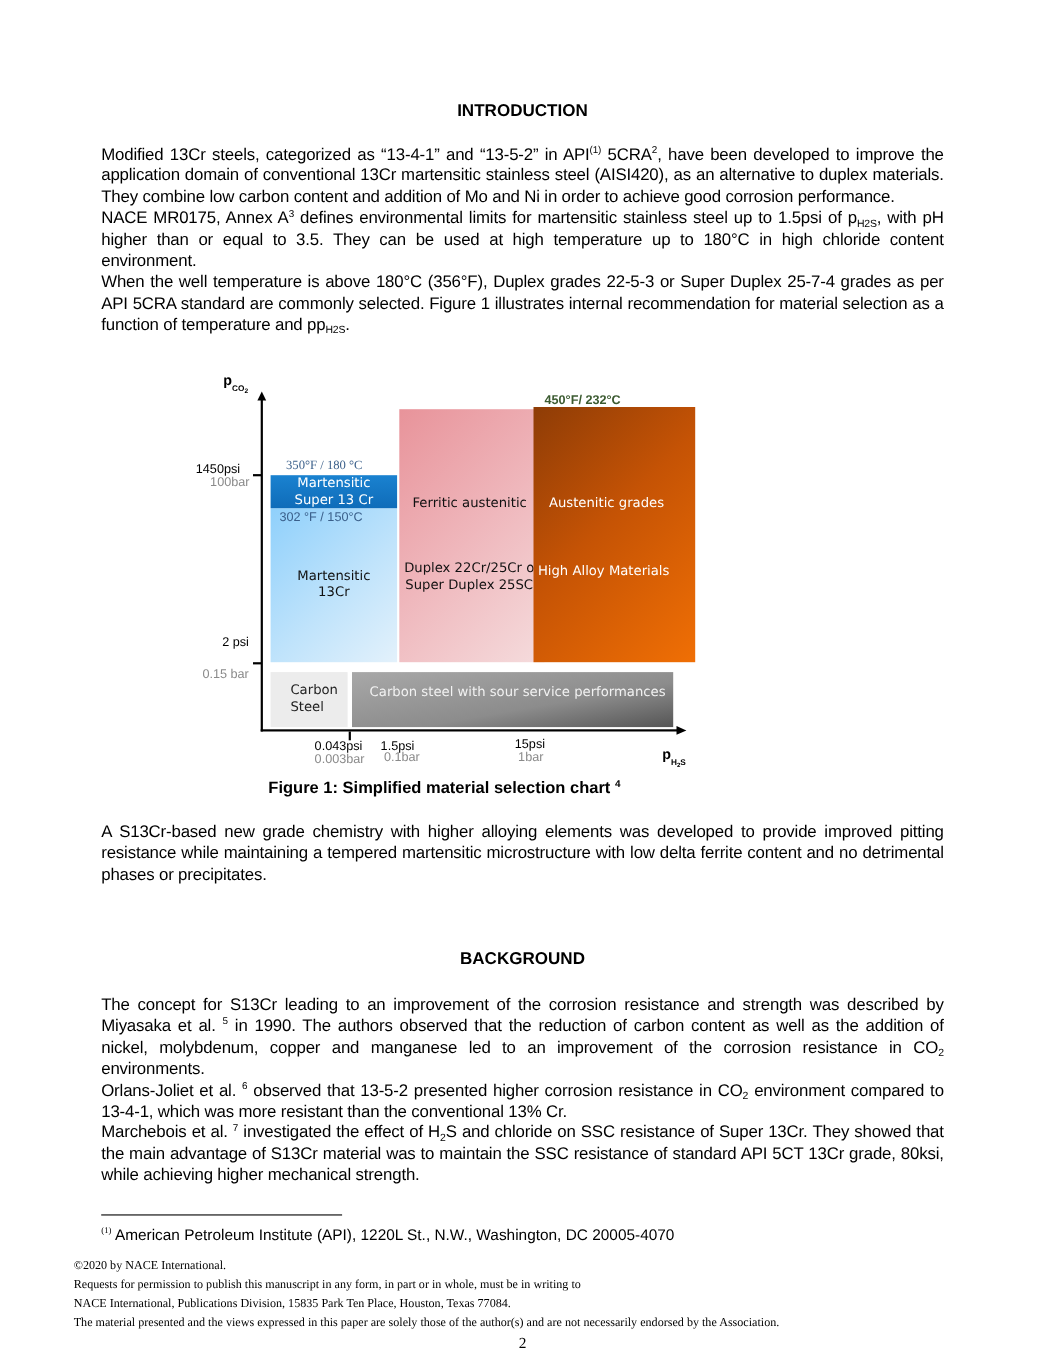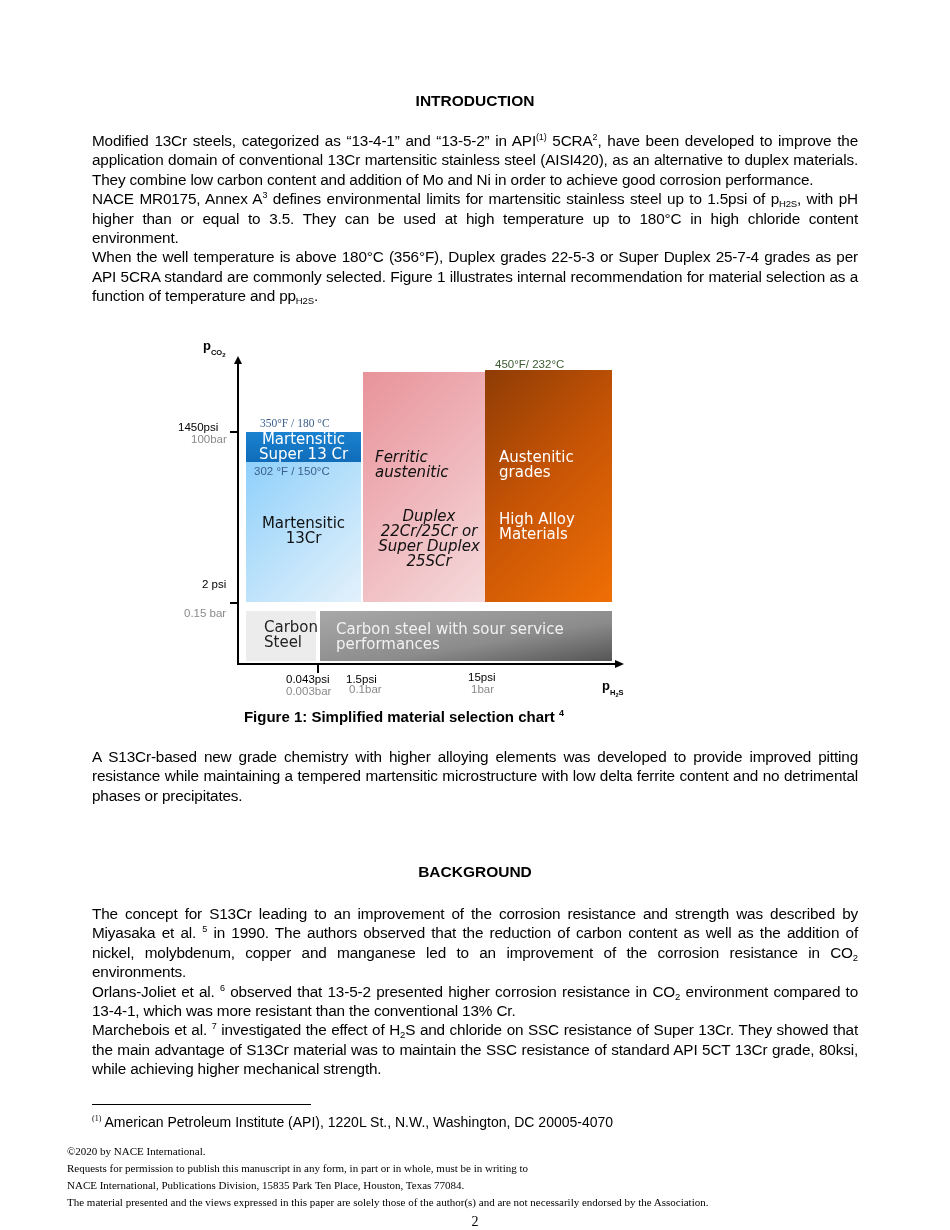--- a/index.html
+++ b/index.html
@@ -15,26 +15,26 @@
   .chart { position: absolute; left: 170px; top: 310px; width: 480px; height: 375px; }
   .yaxis { position: absolute; left: 67px; top: 28px; width: 2px; height: 303px; background: #000; }
   .yarrow { position: absolute; left: 64px; top: 22px; width: 0; height: 0; border-left: 4px solid transparent; border-right: 4px solid transparent; border-bottom: 8px solid #000; }
   .xaxis { position: absolute; left: 67px; top: 329px; width: 380px; height: 2px; background: #000; }
   .xarrow { position: absolute; left: 445px; top: 326px; width: 0; height: 0; border-top: 4px solid transparent; border-bottom: 4px solid transparent; border-left: 9px solid #000; }
   .tick-y { position: absolute; height: 2px; width: 8px; background: #000; }
   .tick-x { position: absolute; width: 2px; height: 8px; background: #000; }
   .lbl { position: absolute; font-family: "Liberation Sans", sans-serif; font-size: 11.5px; white-space: nowrap; line-height: 13px; }
   .lbl.grey { color: #8a8a8a; }
   .lbl.blue { color: #3a5f8a; }
-  .lbl.green { color: #3b5a30; }
-  .blk { position: absolute; font-family: "DejaVu Sans", sans-serif; font-size: 15px; text-align: center; line-height: 15px; }
+  .lbl.green { color: #3b5a30; font-weight: bold; }
+  .blk { position: absolute; font-family: "DejaVu Sans", sans-serif; font-size: 12px; text-align: center; line-height: 15px; }
   .b-mart { left: 76px; top: 128px; width: 115px; height: 140px; background: linear-gradient(135deg, #8fd0fb 0%, #bfe3fb 55%, #e3f1fb 100%); }
   .b-super { left: 76px; top: 98px; width: 115px; height: 30px; background: linear-gradient(180deg, #1a82d0, #0f6cb9); color: #fff; }
-  .b-duplex { left: 193px; top: 38px; width: 132px; height: 230px; background: linear-gradient(135deg, #e8939a 0%, #efb7bc 50%, #f5dcdd 100%); color: #111; font-style: italic; }
-  .b-aust { left: 315px; top: 36px; width: 127px; height: 232px; background: linear-gradient(135deg, #8e3c06 0%, #c55305 45%, #f06f05 100%); color: #fff; }
+  .b-duplex { left: 193px; top: 38px; width: 132px; height: 230px; background: linear-gradient(135deg, #e8939a 0%, #efb7bc 50%, #f5dcdd 100%); color: #111; }
+  .b-aust { left: 315px; top: 36px; width: 127px; height: 232px; background: linear-gradient(135deg, #8e3c06 0%, #c55305 45%, #f06f05 100%); color: #fff; padding-left: 20px; }
   .b-carbon { left: 76px; top: 277px; width: 70px; height: 50px; background: #ececec; color: #222; text-align: left; }
   .b-sour { left: 150px; top: 277px; width: 292px; height: 50px; background: linear-gradient(170deg, #a8a8a8 0%, #8c8c8c 60%, #555 100%); color: #f2f2f2; text-align: left; }
   .axis-title { position: absolute; font-family: "Liberation Sans", sans-serif; font-weight: bold; font-size: 13px; }
   .axis-title .s { font-size: 7.5px; position: relative; top: 5px; }
   .caption { position: absolute; left: 0; width: 808px; top: 684px; text-align: center; font-family: "Liberation Sans", sans-serif; font-weight: bold; font-size: 15px; }
 
   .footrule { position: absolute; left: 92px; top: 1080px; width: 219px; height: 1px; background: #000; }
   .footnote { position: absolute; left: 92px; top: 1090px; font-family: "Liberation Sans", sans-serif; font-size: 14px; }
   .footnote sup { font-size: 8px; font-family: "Liberation Serif", serif; }
   .legal { position: absolute; left: 67px; font-family: Liberation Serif, serif; font-size: 11px; line-height: 13px; white-space: nowrap; }
@@ -83,21 +83,21 @@
     </div>
     <div class="blk b-super">
       <span>Martensitic</span><br><span>Super 13 Cr</span>
     </div>
     <div class="blk b-duplex">
       <div style="position:absolute; left:12px; top:78px; text-align:left;">Ferritic austenitic</div>
       <div style="position:absolute; left:0; top:137px; width:100%;"><span>Duplex 22Cr/25Cr or</span><br><span>Super Duplex 25SCr</span></div>
     </div>
     <div class="blk b-aust">
       <div style="position:absolute; left:14px; top:80px; text-align:left;">Austenitic grades</div>
-      <div style="position:absolute; left:14px; top:142px; text-align:left;">High Alloy Materials</div>
+      <div style="position:absolute; left:4px; top:142px; text-align:left;">High Alloy Materials</div>
     </div>
     <div class="blk b-carbon">
       <div style="position:absolute; left:18px; top:9px;"><span>Carbon</span><br><span>Steel</span></div>
     </div>
     <div class="blk b-sour">
       <div style="position:absolute; left:16px; top:11px;">Carbon steel with sour service performances</div>
     </div>
 
     <div class="lbl blue" style="left:90px; top:83px;font-family:Liberation Serif, serif;">350°F / 180 °C</div>
     <div class="lbl blue" style="left:84px; top:131px;">302 °F / 150°C</div>

